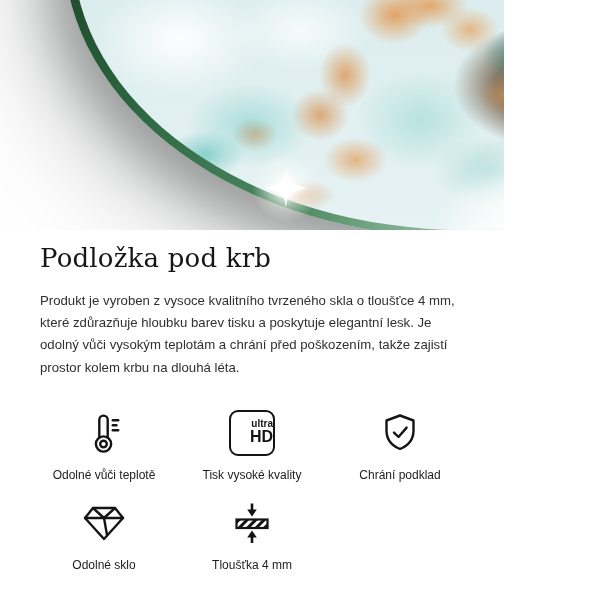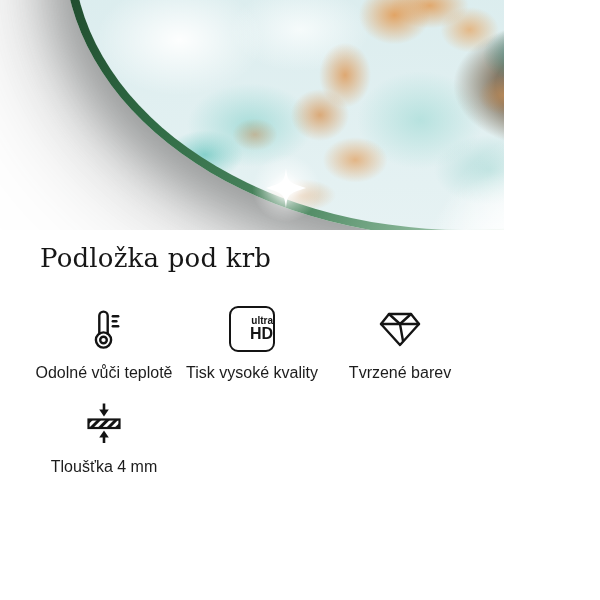--- a/index.html
+++ b/index.html
@@ -72,21 +72,21 @@
     font-size:13.2px; line-height:1.68; color:#303030;
   }
 
   
   .features {
     margin:30px -10px 0 -10px;
     display:grid; grid-template-columns:repeat(3,1fr); row-gap:17px;
   }
   .feature { display:flex; flex-direction:column; align-items:center; }
   .ficon { height:48px; display:flex; align-items:center; justify-content:center; }
-  .flabel { margin-top:11px; font-size:16px; color:#1c1c1c; }
+  .flabel { margin-top:11px; font-size:12px; color:#1c1c1c; }
 
   .uhd-box {
     width:46px; height:46px; border:2.6px solid #141414; border-radius:9px;
     display:flex; flex-direction:column; align-items:flex-end; justify-content:center;
     color:#141414;
   }
   .uhd-top { font-size:10px; font-weight:700; line-height:1; }
   .uhd-bottom { font-size:16px; font-weight:700; line-height:1.05; }
 
   .bevel {
@@ -109,20 +109,21 @@
     <svg class="sparkle" viewBox="0 0 36 36">
       <path d="M18 0 C19.4 12.2 20 13 36 18 C20 23 19.4 23.8 18 36 C16.6 23.8 16 23 0 18 C16 13 16.6 12.2 18 0 Z" fill="#ffffff"></path>
     </svg>
   </div>
 
   <div class="content">
     <h1 class="title">
       <span>Podložka pod krb</span><br>
     </h1>
 
+    <p class="desc">Produkt je vyroben z vysoce kvalitního tvrzeného skla o tloušťce 4 mm, které zdůrazňuje hloubku barev tisku a poskytuje elegantní lesk. Je odolný vůči vysokým teplotám a chrání před poškozením, takže zajistí prostor kolem krbu na dlouhá léta.</p>
 
     <div class="features">
 
       <div class="feature">
         <div class="ficon">
           <svg width="44" height="44" viewBox="0 0 44 44">
             <g class="stroke">
               <path d="M17.3 26.8 V8.8 a4.2 4.2 0 0 1 8.4 0 V26.8"></path>
               <circle cx="21.5" cy="33" r="7.6"></circle>
               <circle cx="21.5" cy="33" r="3.3"></circle>
@@ -138,33 +139,44 @@
       <div class="feature">
         <div class="ficon">
           <div class="uhd-box">
             <span class="uhd-top">ultra</span>
             <span class="uhd-bottom">HD</span>
           </div>
         </div>
         <div class="flabel">Tisk vysoké kvality</div>
       </div>
 
+      <div class="feature">
+        <div class="ficon">
+          <svg width="44" height="44" viewBox="0 0 44 44">
+            <g class="stroke">
+              <path d="M22 4.5 L35.5 9.5 V19.5 C35.5 28.6 29.5 34.9 22 38 C14.5 34.9 8.5 28.6 8.5 19.5 V9.5 Z"></path>
+              <path d="M16 21.6 L20.5 26 L28.6 16.6"></path>
+            </g>
+          </svg>
+        </div>
+        <div class="flabel">Chrání podklad</div>
+      </div>
 
       <div class="feature">
         <div class="ficon">
           <svg width="46" height="40" viewBox="0 0 46 40">
             <g class="stroke" stroke-width="2.2">
               <path d="M12 5 H34 L42 15 L23 36 L4 15 Z"></path>
               <path d="M4 15 H42"></path>
               <path d="M12 5 L23 15 L34 5"></path>
               <path d="M23 15 L26 32"></path>
             </g>
           </svg>
         </div>
-        <div class="flabel">Tvrzené barev</div>
+        <div class="flabel">Odolné sklo</div>
       </div>
 
 
       <div class="feature">
         <div class="ficon">
           <svg width="44" height="44" viewBox="0 0 44 44">
             <defs>
               <pattern id="hatchP" patternUnits="userSpaceOnUse" width="6" height="6" patternTransform="rotate(45)">
                 <rect width="3" height="6" fill="#141414"></rect>
               </pattern>

